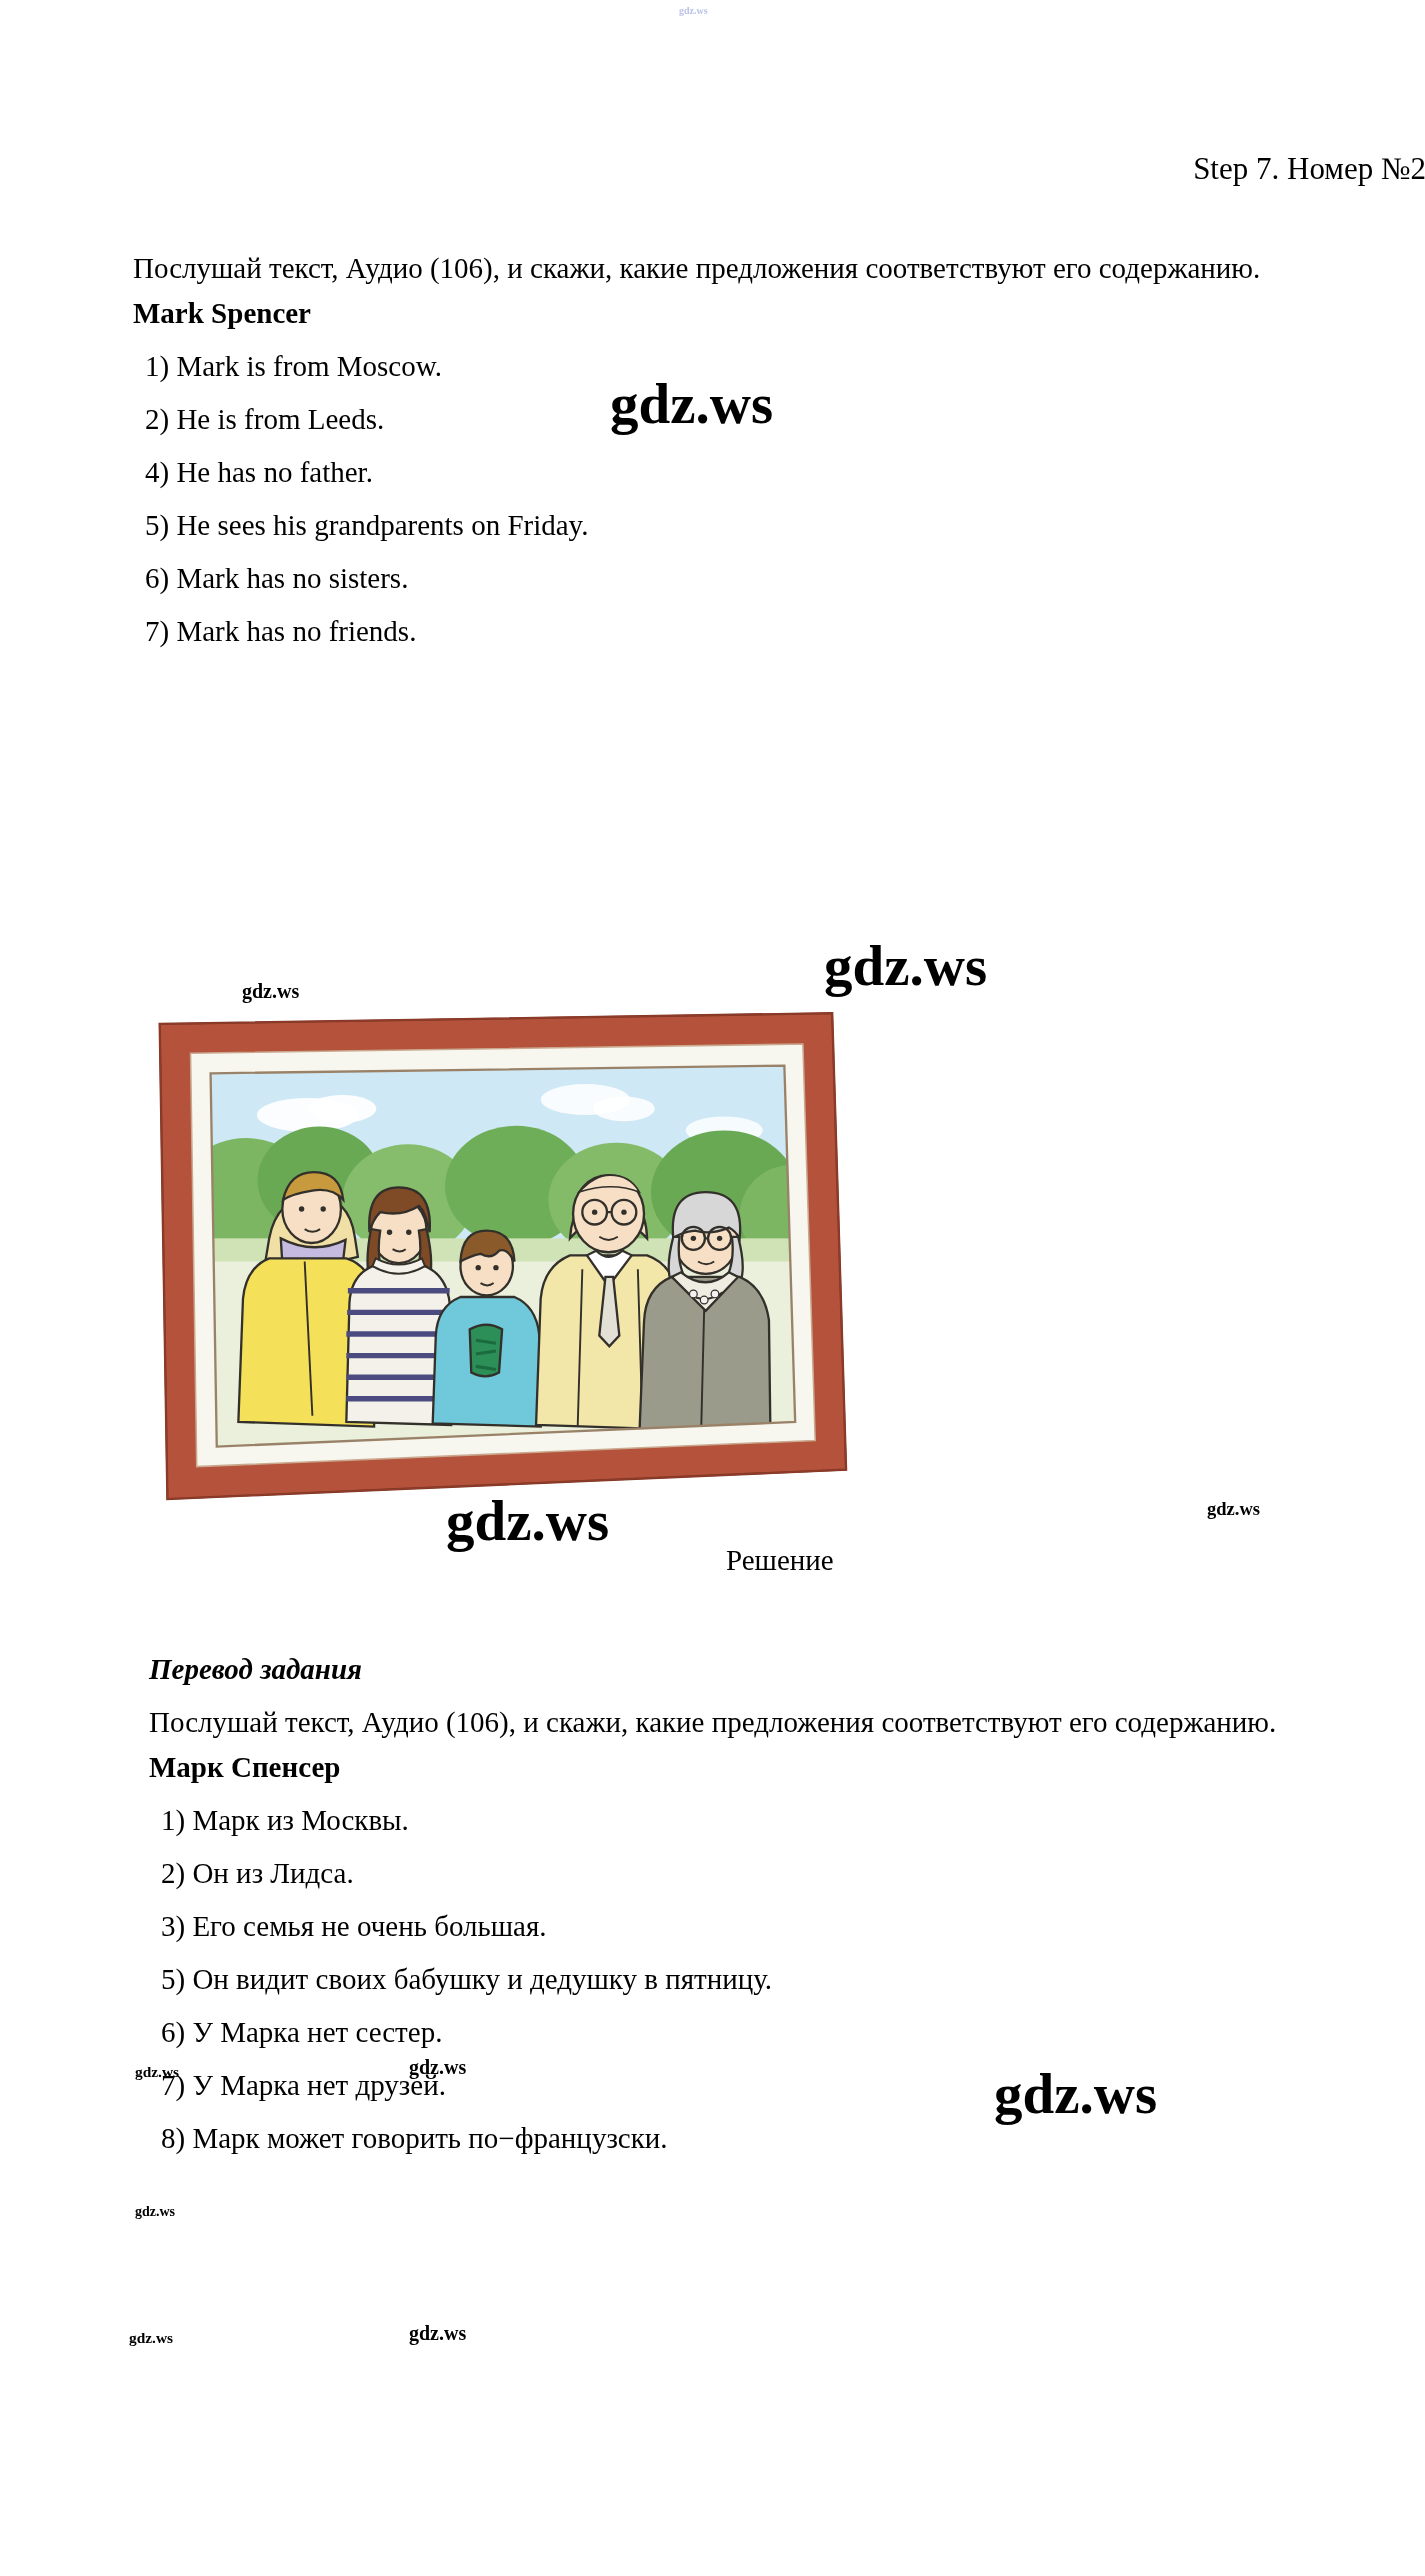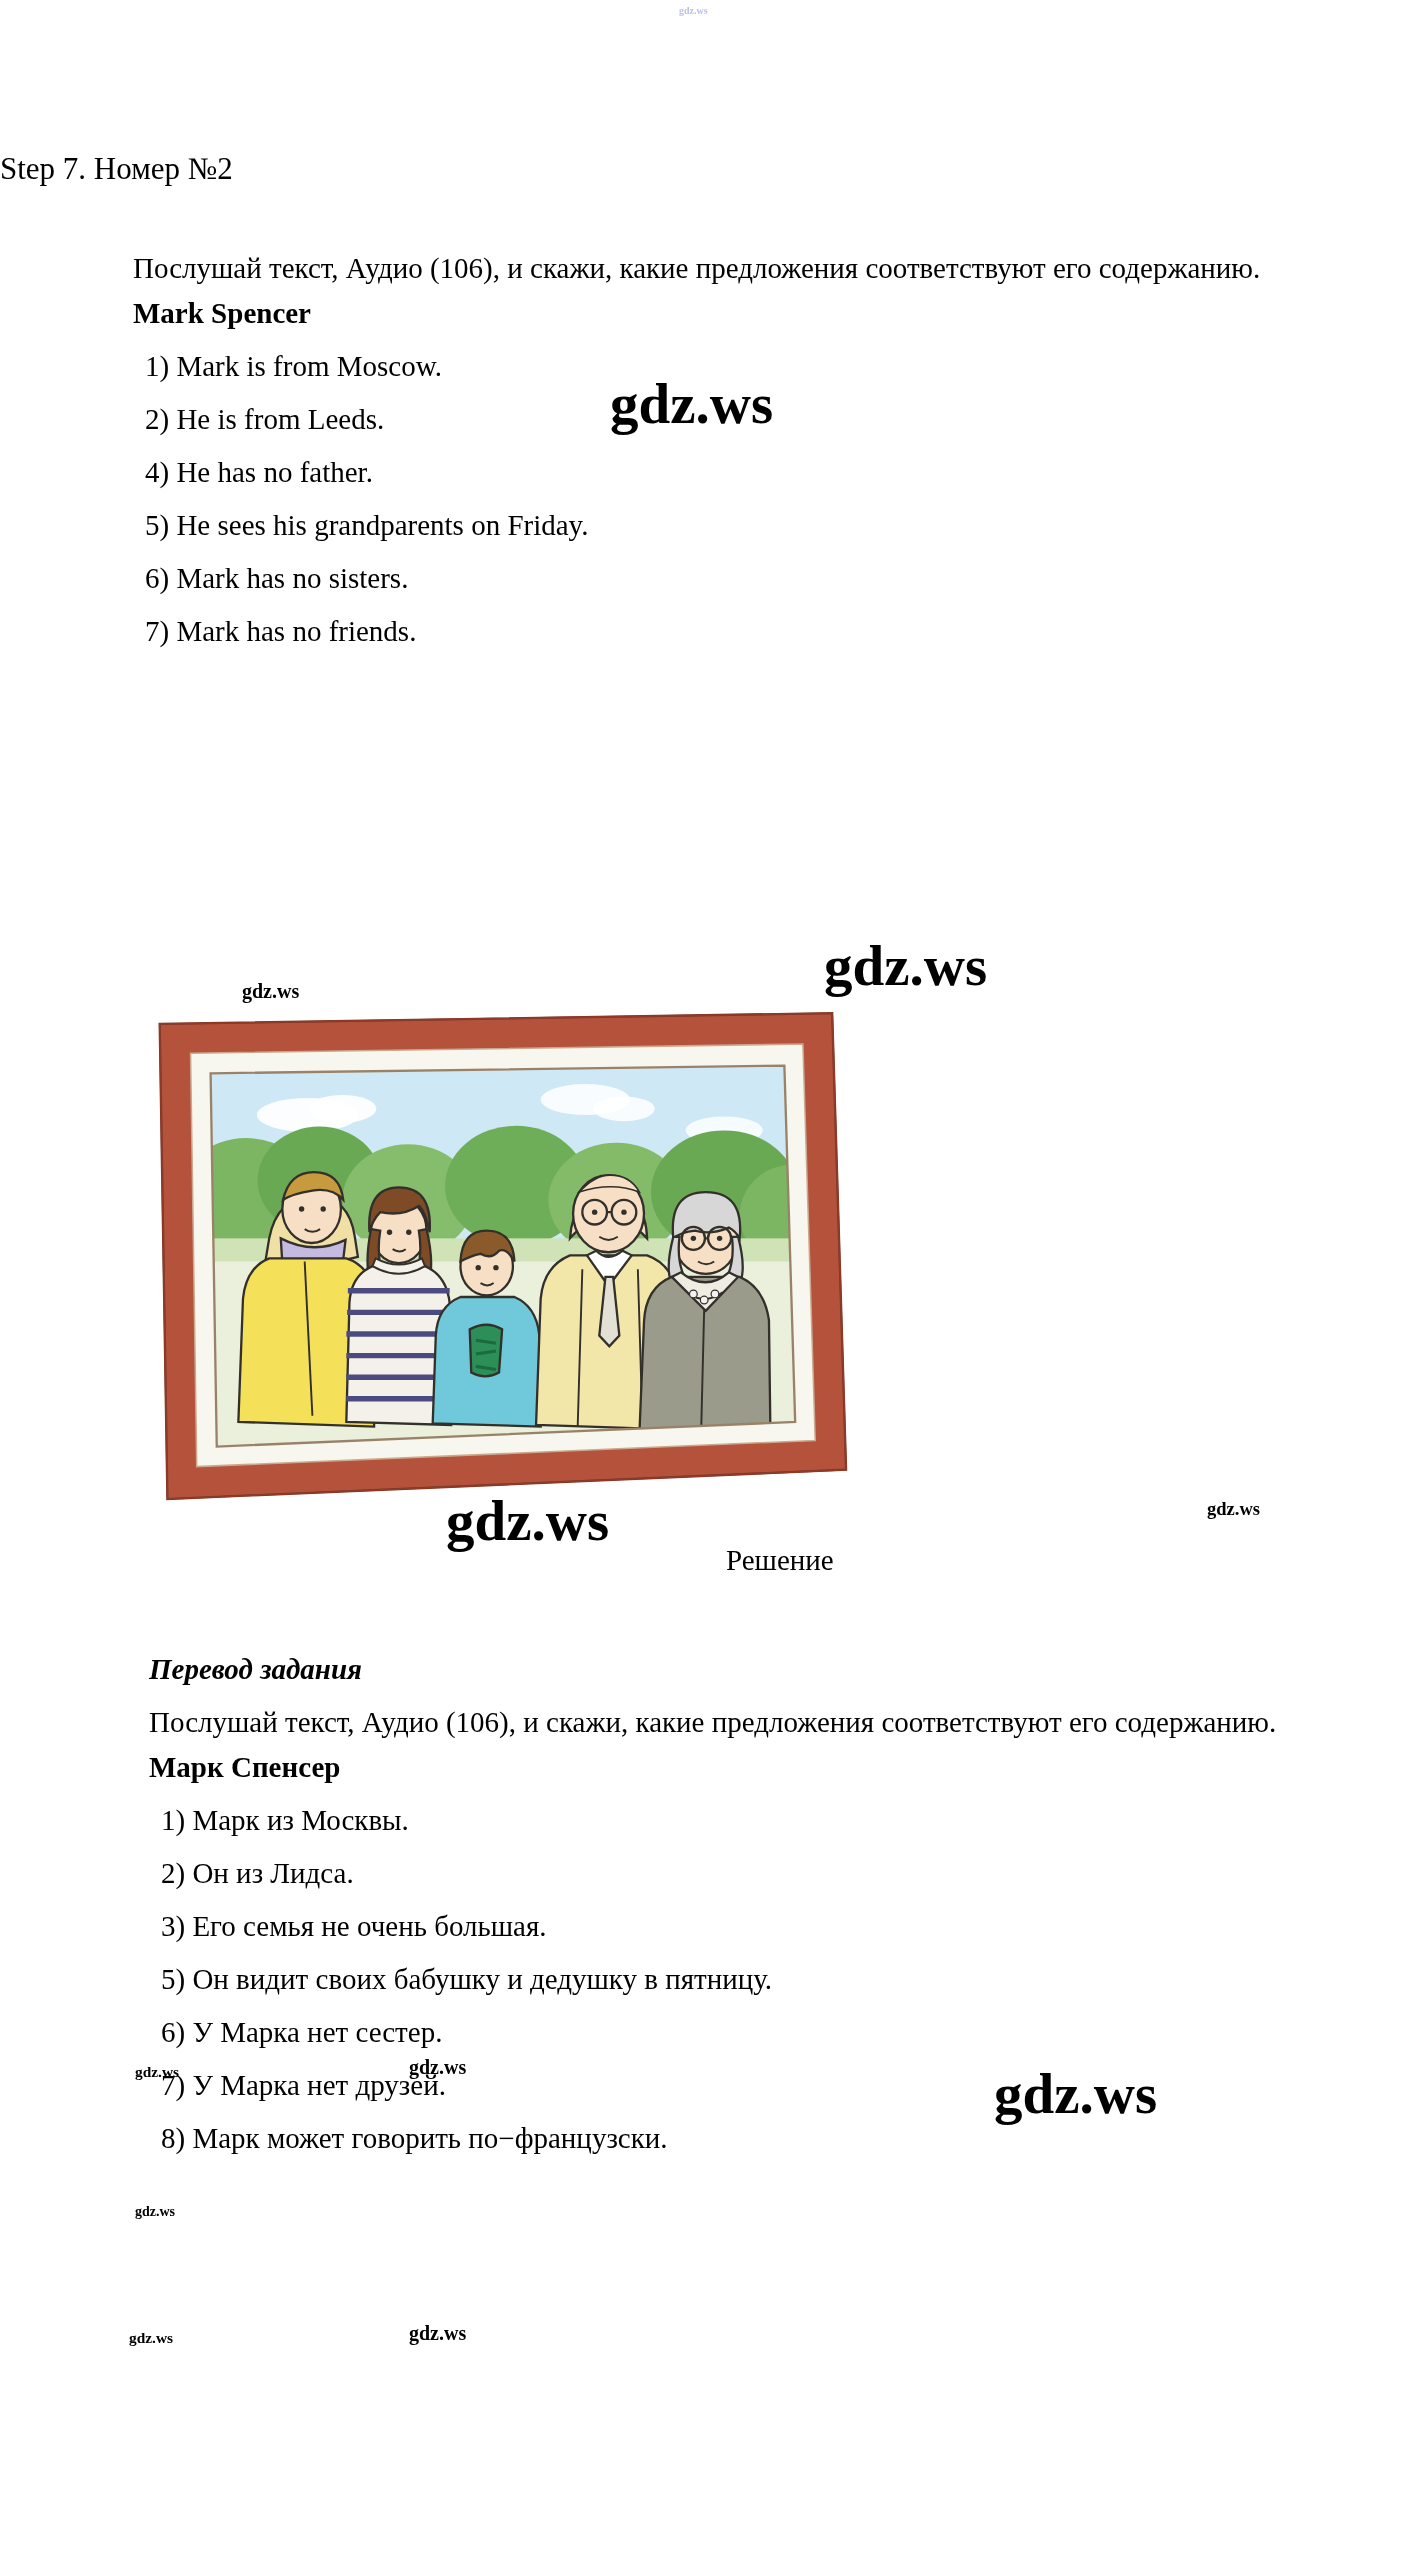--- a/index.html
+++ b/index.html
@@ -29,21 +29,21 @@
     font-size: 10px;
     font-weight: bold;
     color: #b9c2e8;
     letter-spacing: 0px;
   }
   .title {
     position: absolute;
     top: 151px;
     left: 0;
     width: 1426px;
-    text-align: left;
+    text-align: right;
     font-size: 31px;
     font-family: "Liberation Serif", serif;
     color: #000;
   }
   .content {
     position: absolute;
     left: 133px;
     top: 247px;
     width: 1204px;
   }

